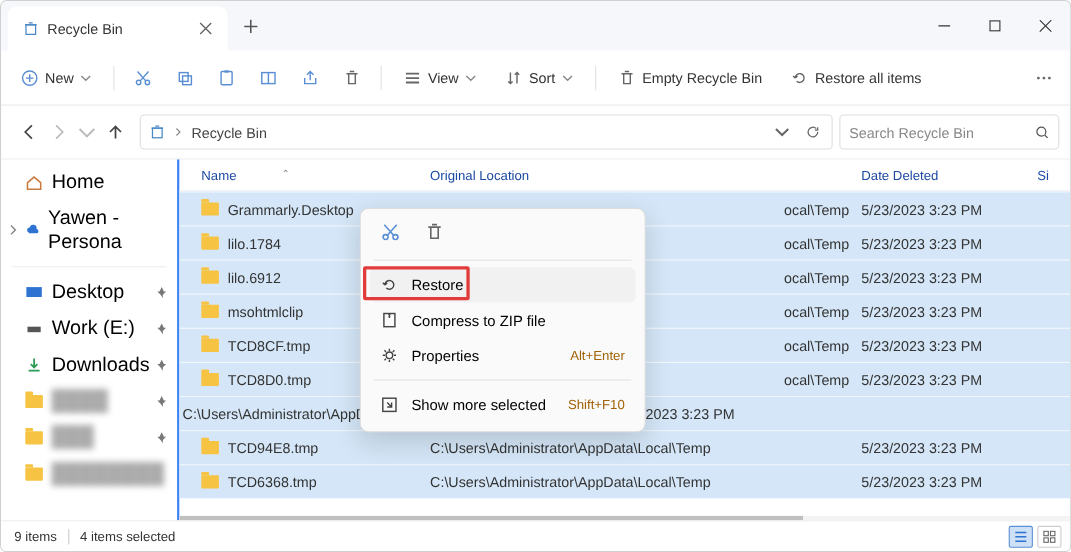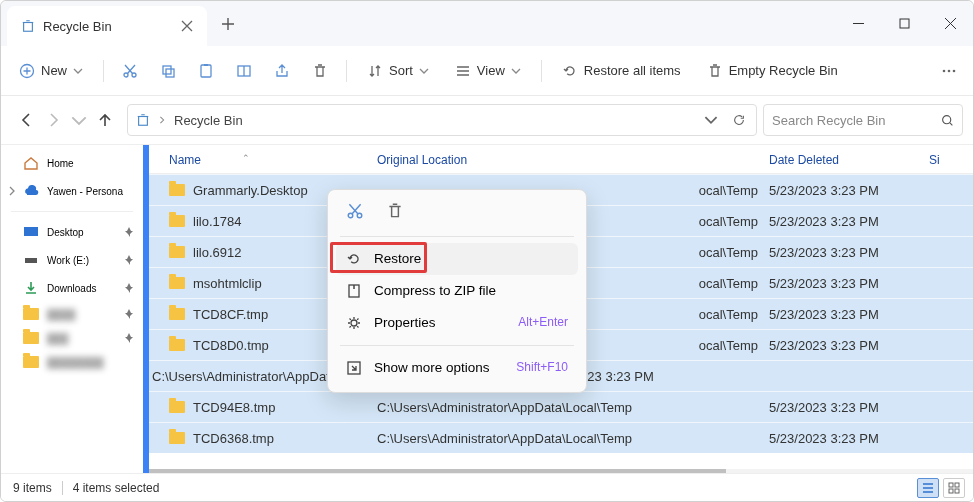--- a/index.html
+++ b/index.html
@@ -28,21 +28,21 @@
 .nav-btns { display: flex; gap: 10px; padding: 0 8px; }
 .nav-btn { width: 16px; height: 16px; color: #444; }
 .nav-btn.disabled { color: #bbbbbb; }
 .addr-bar { flex: 1; display: flex; align-items: center; border: 1px solid #dedede; border-radius: 4px; height: 32px; padding: 0 4px 0 8px; gap: 8px; font-size: 13px; color: #444; }
 .addr-bar .spacer { flex: 1; }
 .addr-btn { width: 14px; height: 14px; color: #666; }
 .search-box { width: 200px; display: flex; align-items: center; border: 1px solid #dedede; border-radius: 4px; height: 32px; padding: 0 8px; gap: 8px; font-size: 13px; color: #888; }
 
 .main { display: flex; height: calc(502px - 45px - 50px - 48px - 28px); border-top: 1px solid #eee; }
 
-.sidebar { width: 148px; border-right: 6px solid #3b82f6; padding: 4px 0; font-size: 10px; overflow: hidden; }
+.sidebar { width: 162px; border-right: 2px solid #3b82f6; padding: 4px 0; font-size: 18px; overflow: hidden; }
 .side-item { display: flex; align-items: center; gap: 8px; padding: 6px 10px 6px 22px; position: relative; }
 .side-item .exp { position: absolute; left: 6px; width: 10px; height: 10px; color: #888; }
 .side-item .pin { position: absolute; right: 8px; width: 12px; height: 12px; color: #666; }
 .side-sep { height: 1px; background: #eee; margin: 6px 10px; }
 .side-icon { width: 16px; height: 16px; }
 .folder-ico { width: 16px; height: 12px; background: #f6c343; border-radius: 1px; position: relative; }
 .folder-ico::before { content: ""; position: absolute; top: -3px; left: 0; width: 7px; height: 3px; background: #f6c343; border-radius: 1px 1px 0 0; }
 .blur { filter: blur(3px); opacity: 0.7; color: #888; }
 
 .content { flex: 1; position: relative; overflow: hidden; }
@@ -62,22 +62,22 @@
 
 .statusbar { position: absolute; bottom: 0; left: 0; right: 0; height: 28px; display: flex; align-items: center; padding: 0 12px; font-size: 12px; color: #333; border-top: 1px solid #eee; background: #fff; }
 .statusbar .sep { width: 1px; height: 14px; background: #ccc; margin: 0 10px; }
 .view-modes { position: absolute; right: 8px; display: flex; gap: 4px; }
 .view-mode { width: 22px; height: 20px; border: 1px solid #ccc; display: flex; align-items: center; justify-content: center; border-radius: 2px; }
 .view-mode.active { background: #cde0f5; border-color: #5a8fd4; }
 
 .ctx-menu { position: absolute; left: 326px; top: 188px; width: 260px; background: #fafafa; border: 1px solid #ddd; border-radius: 8px; box-shadow: 0 8px 24px rgba(0,0,0,0.15); padding: 8px; font-size: 13.5px; }
 .ctx-icons { display: flex; gap: 22px; padding: 4px 10px 10px 10px; }
 .ctx-icons .icon { width: 18px; height: 18px; }
-.ctx-item { display: flex; gap: 12px; padding: 8px 10px; border-radius: 6px; }
-.ctx-item .short { margin-left: auto; font-size: 12px; color: #8b5cf6; }
+.ctx-item { display: flex; align-items: center; gap: 12px; padding: 8px 10px; border-radius: 6px; }
+.ctx-item .short { margin-left: auto; font-size: 12px; color: #a16207; }
 .ctx-item.hover { background: #f1f1f1; }
 .ctx-item .icon { width: 16px; height: 16px; color: #444; }
 .highlight-box { position: absolute; left: 329px; top: 241px; width: 97px; height: 31px; border: 3px solid #e23b3b; border-radius: 2px; pointer-events: none; }
 .ctx-sep { height: 1px; background: #e3e3e3; margin: 6px 4px; }
 </style>
 </head>
 <body>
 
 <div class="titlebar">
   <div class="tab">
@@ -158,48 +158,48 @@
       </svg>
     </div>
   <div class="tb-btn icon-only">
       <svg class="icon gray" viewBox="0 0 16 16">
         <path d="M3 4h10M5 4v9h6V4M6 2h4" fill="none" stroke="currentColor" stroke-width="1.3"></path>
       </svg>
     </div>
   <div class="tb-sep"></div>
   <div class="tb-btn">
     <svg class="icon gray" viewBox="0 0 16 16">
+        <path d="M2 4h12M2 8h12M2 12h12" stroke="currentColor" stroke-width="1.6"></path>
+      </svg>
+    <span>View</span>
+    <svg class="chev" viewBox="0 0 10 10">
+        <path d="M1 3l4 4 4-4" fill="none" stroke="currentColor" stroke-width="1.3"></path>
+      </svg>
+  </div>
+  <div class="tb-btn">
+    <svg class="icon gray" viewBox="0 0 16 16">
         <path d="M5 3v10M3 11l2 2 2-2M11 13V3M9 5l2-2 2 2" fill="none" stroke="currentColor" stroke-width="1.3"></path>
       </svg>
     <span>Sort</span>
     <svg class="chev" viewBox="0 0 10 10">
         <path d="M1 3l4 4 4-4" fill="none" stroke="currentColor" stroke-width="1.3"></path>
       </svg>
   </div>
-  <div class="tb-btn">
-    <svg class="icon gray" viewBox="0 0 16 16">
-        <path d="M2 4h12M2 8h12M2 12h12" stroke="currentColor" stroke-width="1.6"></path>
-      </svg>
-    <span>View</span>
-    <svg class="chev" viewBox="0 0 10 10">
-        <path d="M1 3l4 4 4-4" fill="none" stroke="currentColor" stroke-width="1.3"></path>
-      </svg>
-  </div>
   <div class="tb-sep"></div>
   <div class="tb-btn">
     <svg class="icon gray" viewBox="0 0 16 16">
-        <path d="M4 8a4 4 0 1 1 1.2 2.8M4 8l-2-2M4 8l2-2" fill="none" stroke="currentColor" stroke-width="1.3"></path>
-      </svg>
-    <span>Restore all items</span>
+        <path d="M3 4h10M5 4v9h6V4M6 2h4" fill="none" stroke="currentColor" stroke-width="1.3"></path>
+      </svg>
+    <span>Empty Recycle Bin</span>
   </div>
   <div class="tb-btn">
     <svg class="icon gray" viewBox="0 0 16 16">
-        <path d="M3 4h10M5 4v9h6V4M6 2h4" fill="none" stroke="currentColor" stroke-width="1.3"></path>
-      </svg>
-    <span>Empty Recycle Bin</span>
+        <path d="M4 8a4 4 0 1 1 1.2 2.8M4 8l-2-2M4 8l2-2" fill="none" stroke="currentColor" stroke-width="1.3"></path>
+      </svg>
+    <span>Restore all items</span>
   </div>
   <div style="flex:1"></div>
   <div class="tb-btn icon-only">
       <svg class="icon gray" viewBox="0 0 16 16">
         <circle cx="3" cy="8" r="1.3" fill="currentColor"></circle>
         <circle cx="8" cy="8" r="1.3" fill="currentColor"></circle>
         <circle cx="13" cy="8" r="1.3" fill="currentColor"></circle>
       </svg>
     </div>
 </div>
@@ -458,18 +458,18 @@
       </svg>
     <span>Properties</span>
     <span class="short">Alt+Enter</span>
   </div>
   <div class="ctx-sep"></div>
   <div class="ctx-item">
     <svg class="icon" viewBox="0 0 16 16">
         <rect x="2" y="2" width="12" height="12" fill="none" stroke="currentColor" stroke-width="1.3"></rect>
         <path d="M6 6l4 4M10 6v4H6" fill="none" stroke="currentColor" stroke-width="1.3"></path>
       </svg>
-    <span>Show more options</span>
+    <span>Show more selected</span>
     <span class="short">Shift+F10</span>
   </div>
 </div>
 
 <div class="highlight-box"></div>
 
 </body></html>

